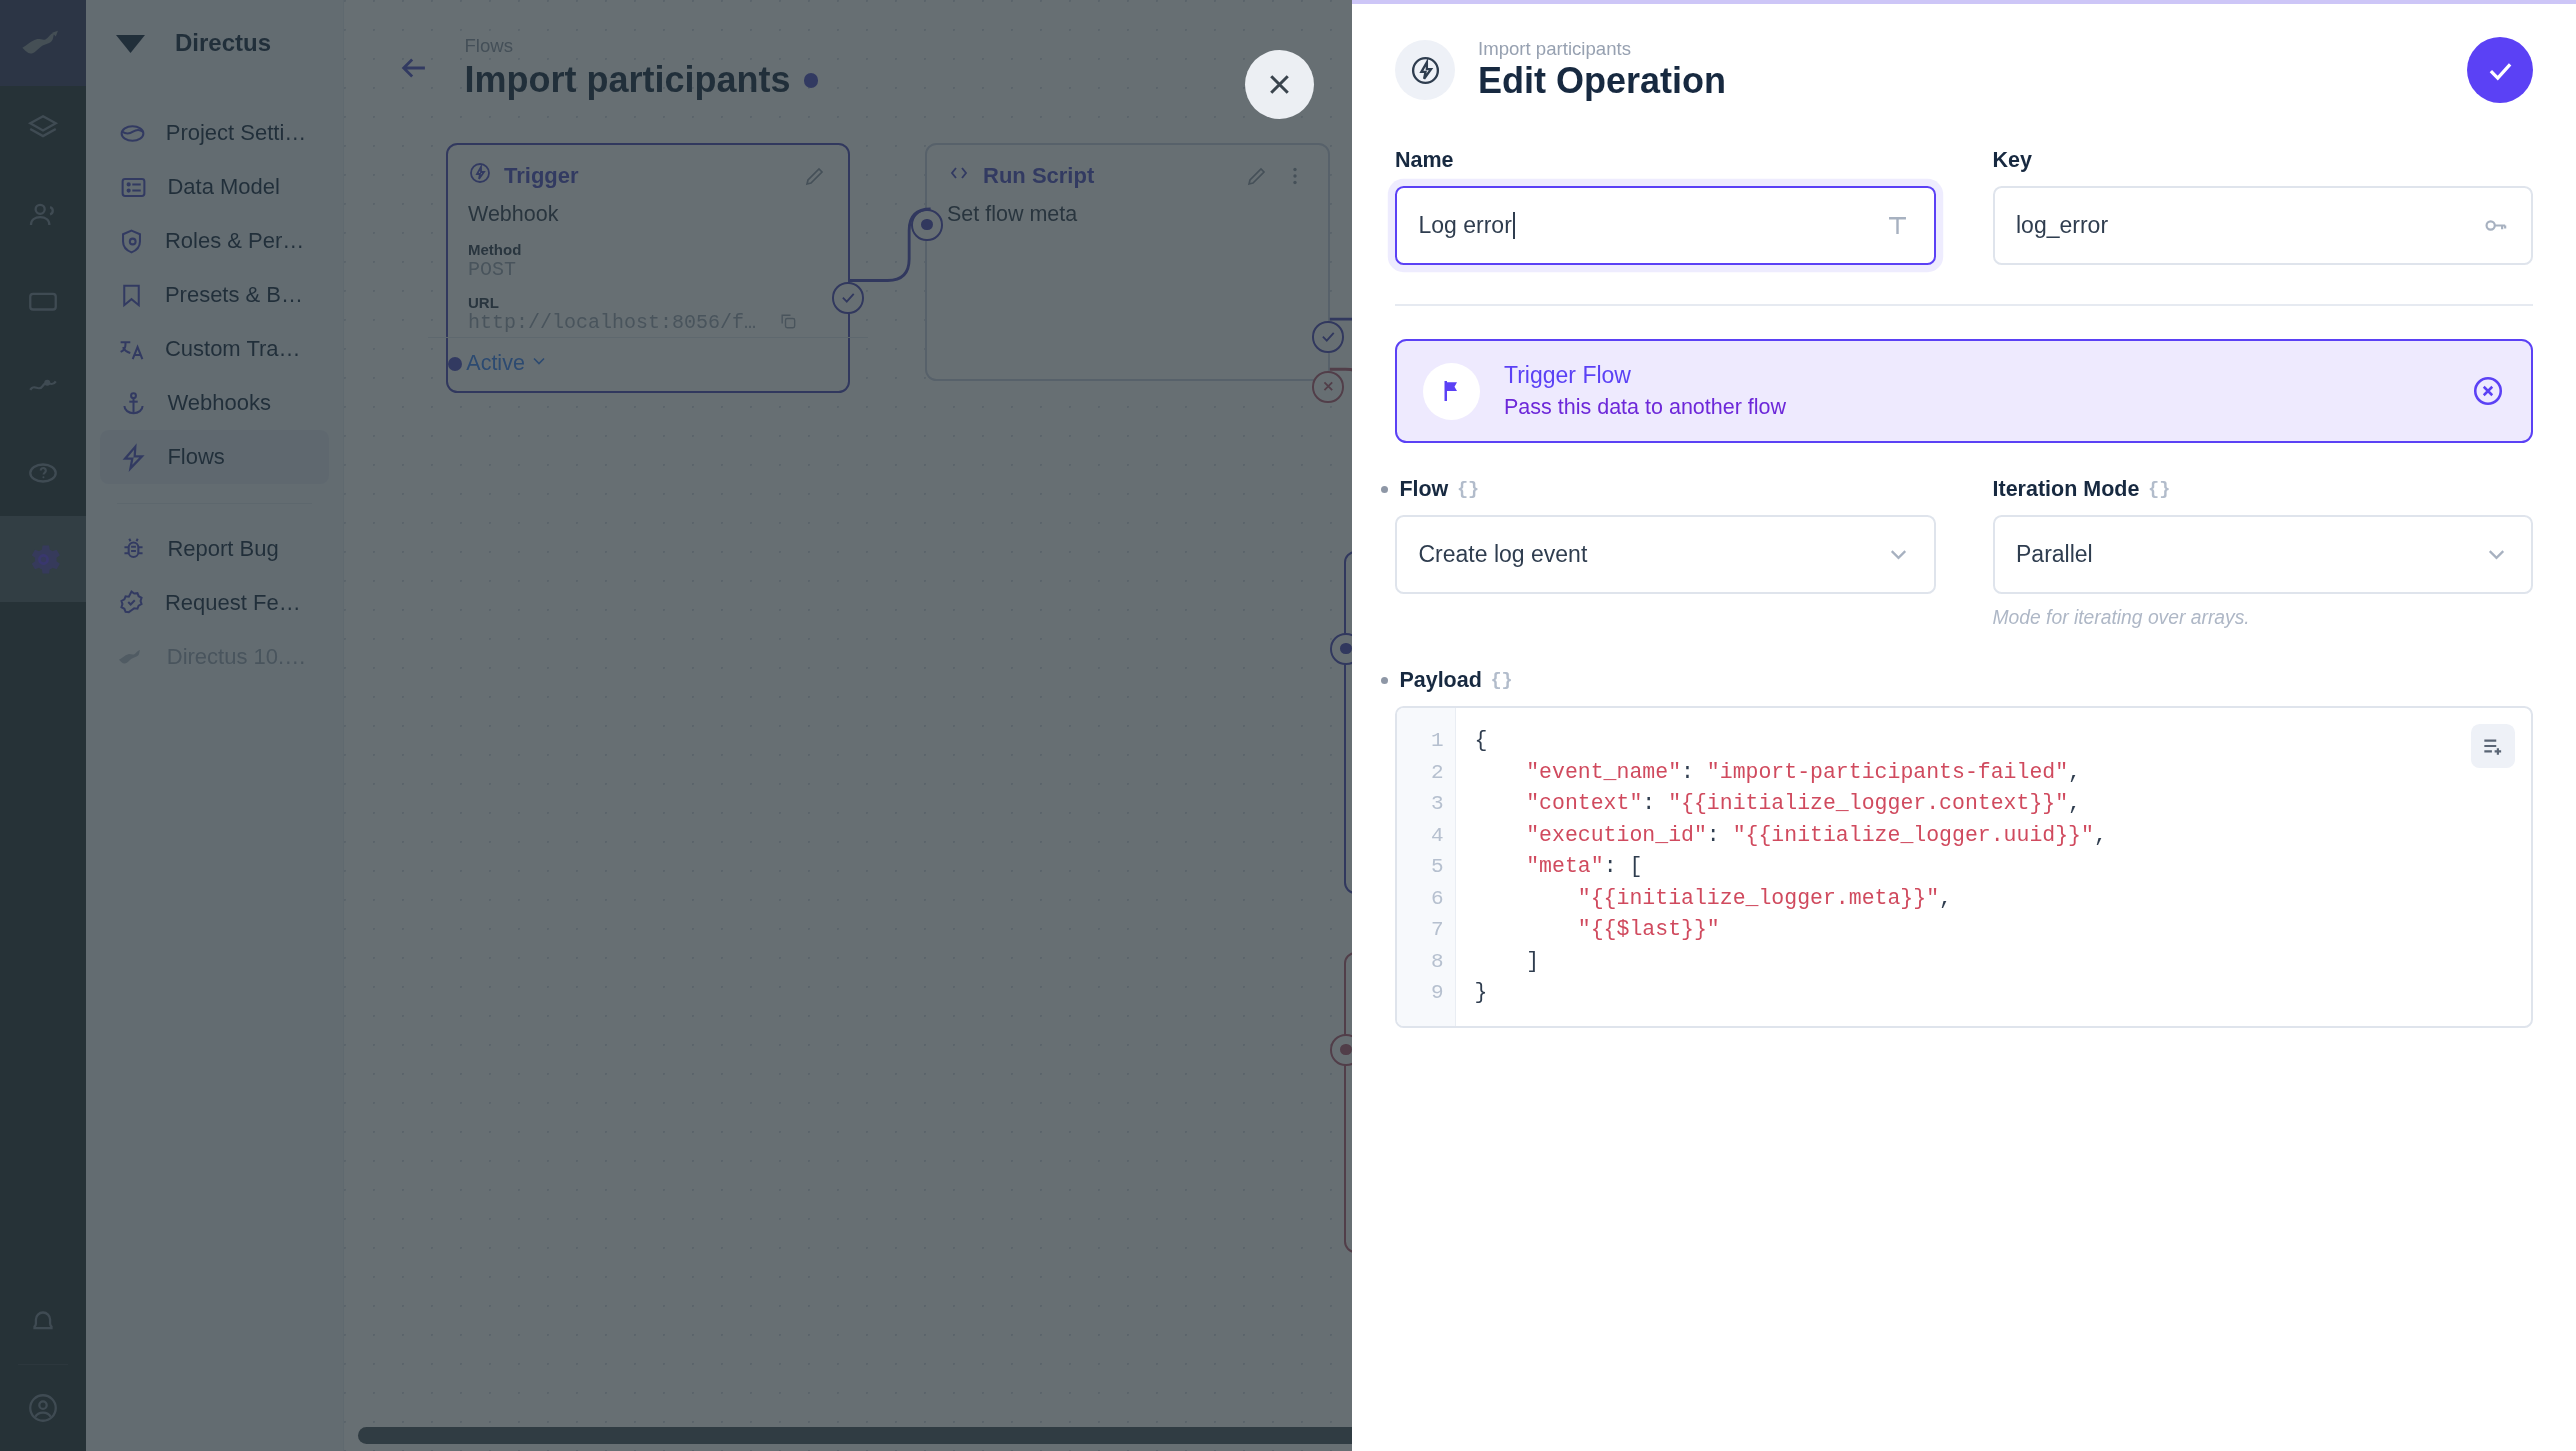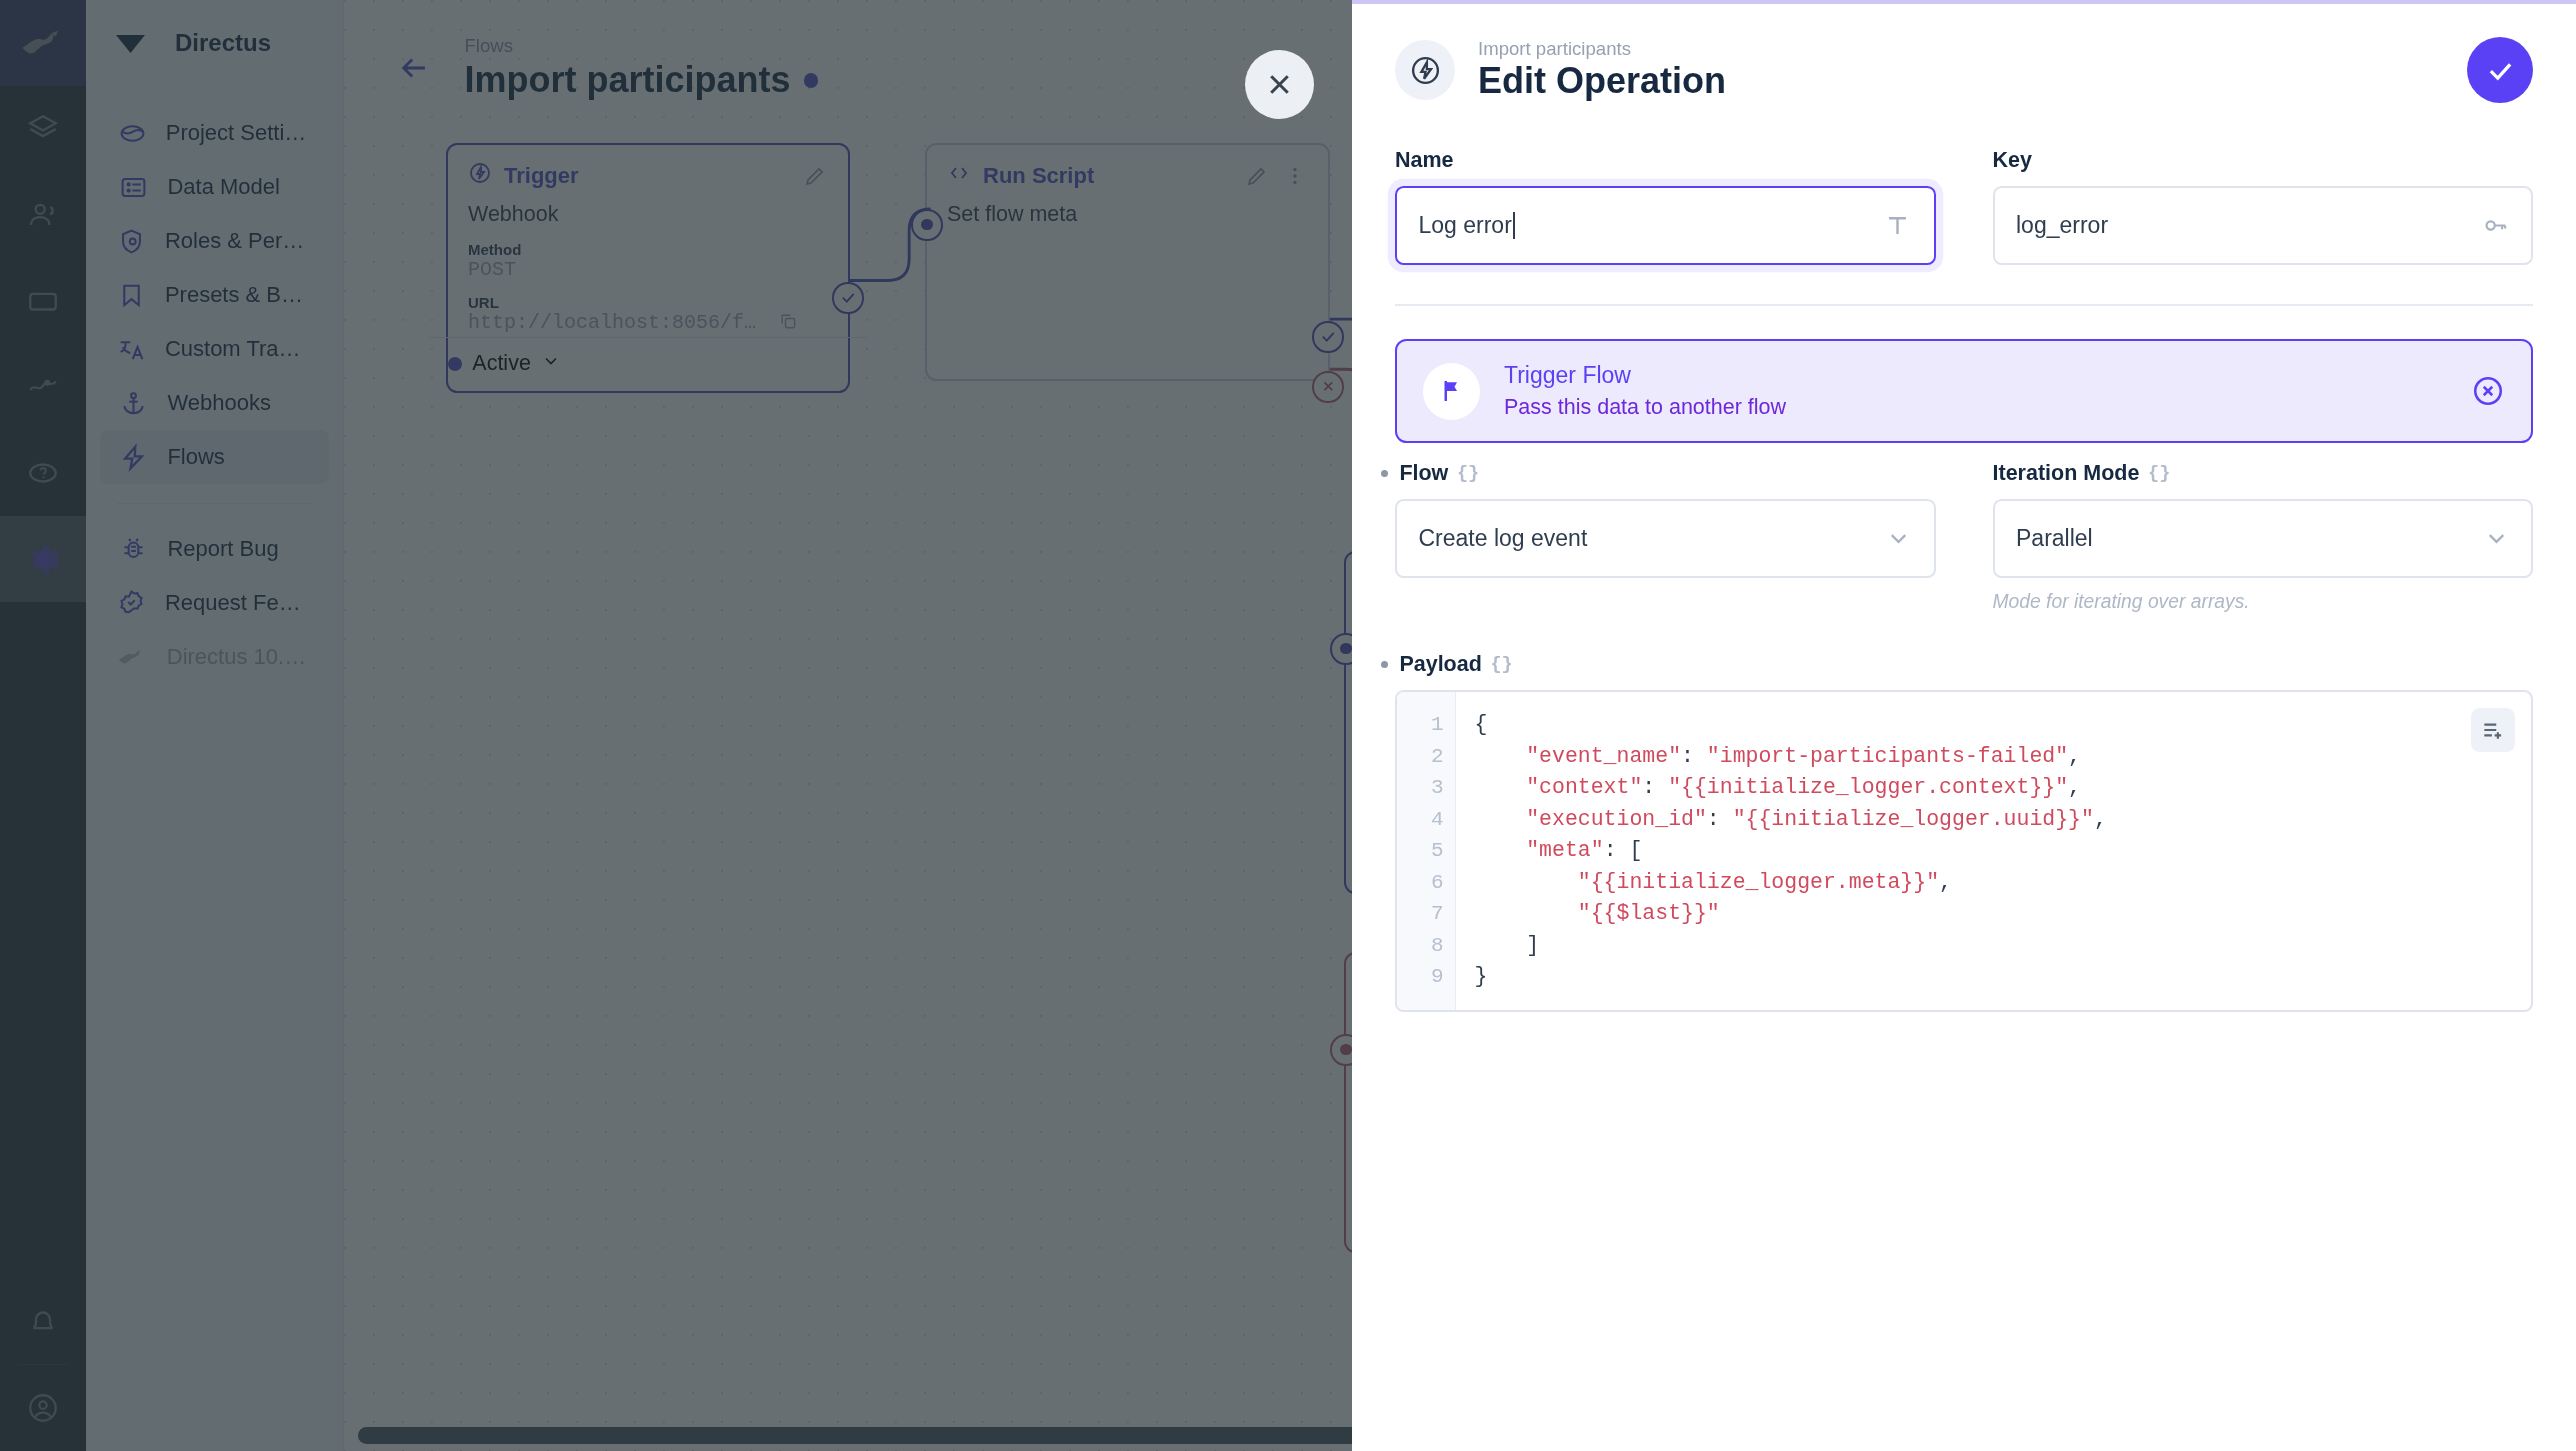--- a/index.html
+++ b/index.html
@@ -108,21 +108,21 @@
     font-size: 22px; font-weight: 700; color: #4f4fc4;
     margin-bottom: 11.4px;
   }
   .node-head .spacer { flex: 1 1 auto; }
   .node-head .nh-act { color: #8e97a6; width: 26px; height: 26px; display:flex; align-items:center; justify-content:center; }
   .node-sub { font-size: 21.5px; color: #2f3d4f; margin-bottom: 14.3px; }
   .node-field-label { font-size: 15px; font-weight: 700; color: #2f3d4f; }
   .node-field-value { font-size: 20px; color: #9aa4b2; font-family: "Liberation Mono", monospace; margin-bottom: 13px; }
   .node-foot {
     border-top: 0.7px solid #e2e7ef; margin: 0 -20px; padding: 13px 20px 0 20px;
-    display: flex; align-items: center; gap: 10px; font-size: 21.5px; color: #000000;
+    display: flex; align-items: center; gap: 4px; font-size: 21.5px; color: #3b82f6;
   }
   .status-dot { width: 14.3px; height: 14.3px; border-radius: 50%; background: #4f4fc4; }
   .node-head.error-head { color: #b65a72; }
 
   .port {
     position: absolute; width: 31.5px; height: 31.5px; border-radius: 50%;
     border: 2.1px solid #4a46b8; background: #fff;
     display: flex; align-items: center; justify-content: center;
   }
   .port .pin { width: 11.4px; height: 11.4px; border-radius: 50%; background: #4a46b8; }
@@ -646,21 +646,21 @@
         <div class="alert-sub">Pass this data to another flow</div>
       </div>
       <div class="alert-x">
         <svg width="34" height="34" viewBox="0 0 24 24" fill="none" stroke="currentColor" stroke-width="1.8">
           <circle cx="12" cy="12" r="9"></circle>
             <path d="M9 9l6 6M15 9l-6 6"></path>
         </svg>
       </div>
     </div>
 
-    <div class="grid-2" style="margin-top:18px;">
+    <div class="grid-2" style="margin-top:34px;">
       <div>
         <div class="field-label">
           <span class="req-dot"></span>
           <span>Flow</span>
           <span class="braces">{}</span>
         </div>
         <div class="input select">
           <span>Create log event</span>
           <span class="icon-right">
             <svg width="27" height="27" viewBox="0 0 24 24" fill="none" stroke="currentColor" stroke-width="2">

